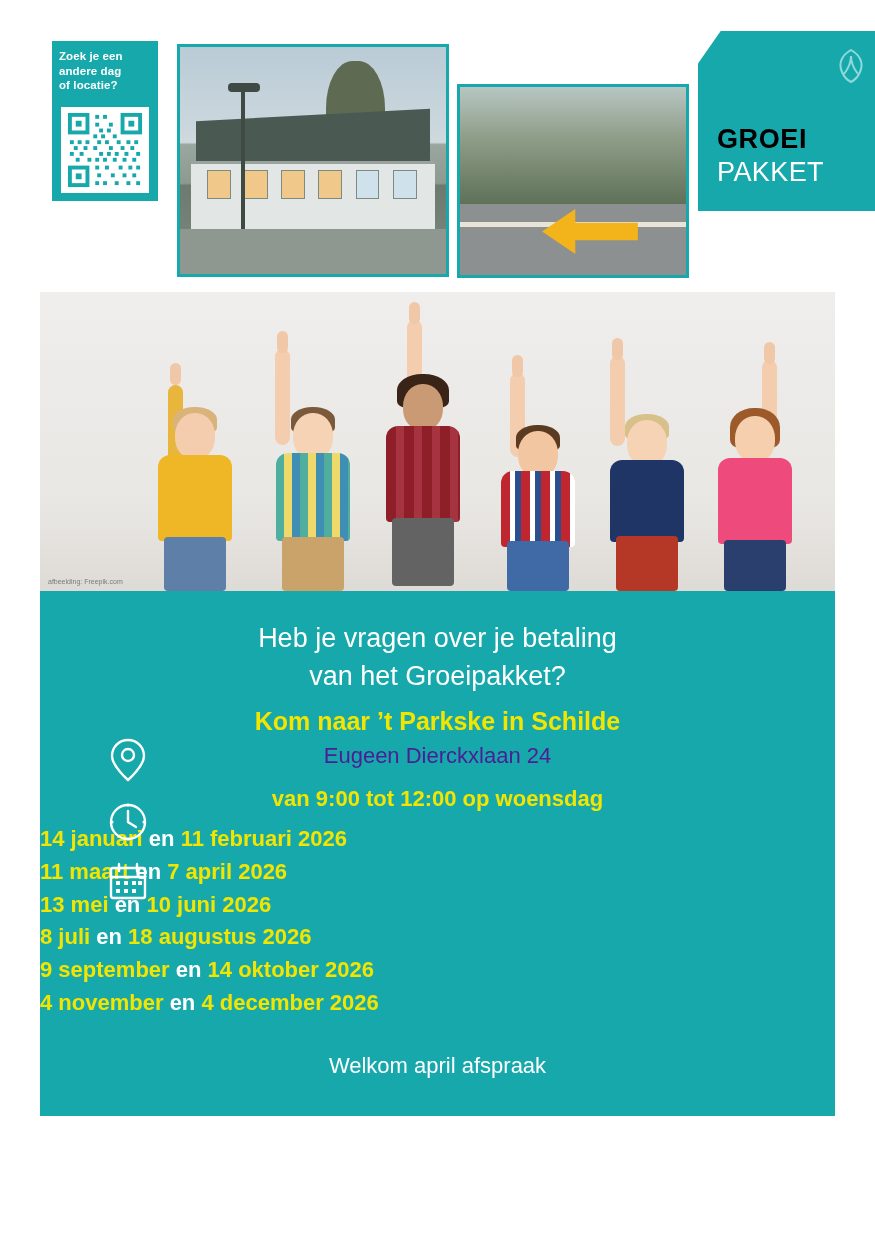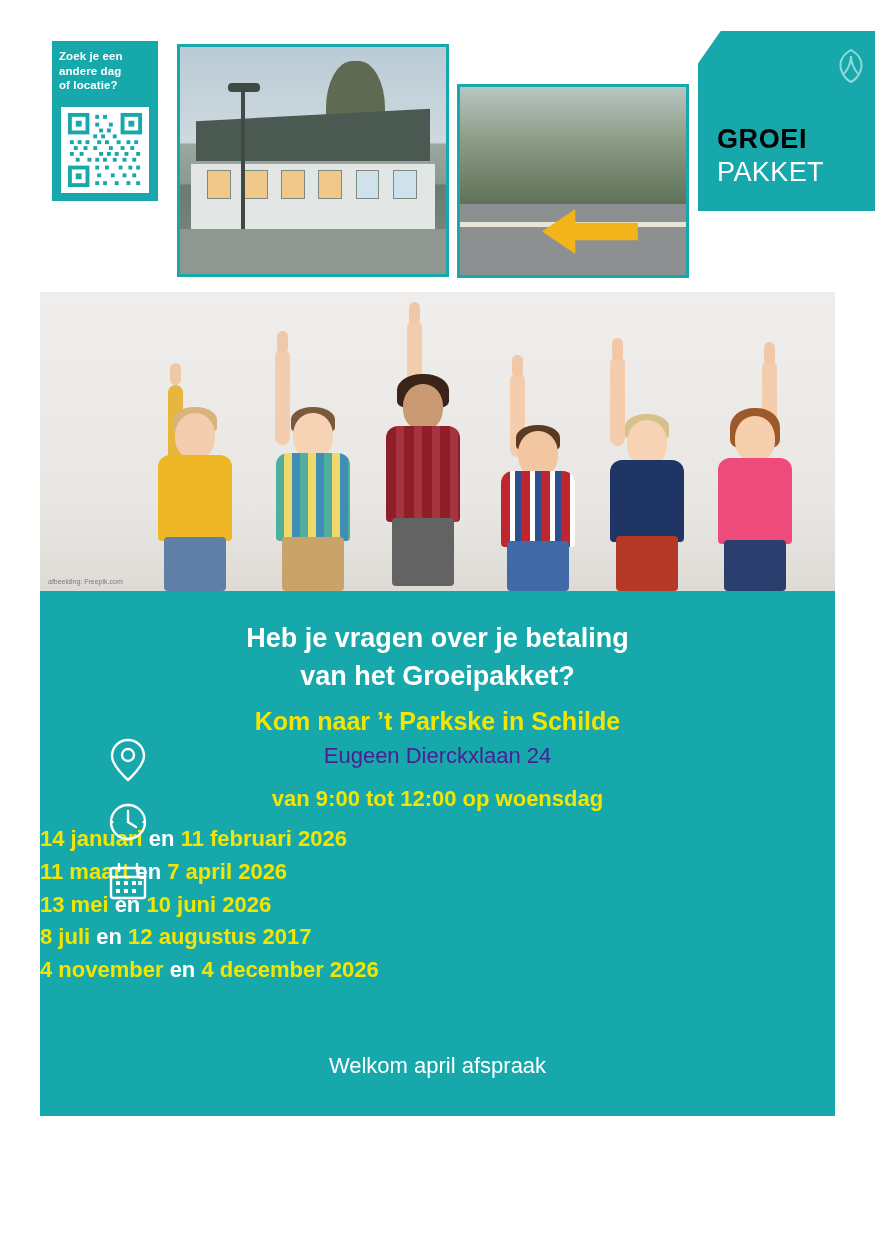--- a/index.html
+++ b/index.html
@@ -171,21 +171,21 @@
   
   .teal-panel {
     position: absolute;
     left: 40px; top: 591px;
     width: 795px; height: 525px;
     background: #17a8ac;
   }
   .headline {
     position: absolute; left: 0; top: 28px; width: 100%;
     text-align: center; color: #ffffff;
-    font-size: 27px; font-weight: bold; line-height: 1.42;
+    font-size: 27px; font-weight: normal; line-height: 1.42;
   }
   .subhead {
     position: absolute; left: 0; top: 116px; width: 100%;
     text-align: center; color: #f2e500;
     font-size: 25px; font-weight: bold;
   }
   .address {
     position: absolute; left: 0; top: 152px; width: 100%;
     text-align: center; color: #4c1d95;
     font-size: 22px; font-weight: 400;
@@ -433,21 +433,26 @@
         <span class="hl">7 april 2026</span>
       </div>
       <div class="date-line">
         <span class="hl">13 mei</span>
         <span>en</span>
         <span class="hl">10 juni 2026</span>
       </div>
       <div class="date-line">
         <span class="hl">8 juli</span>
         <span>en</span>
-        <span class="hl">12 augustus 2017</span>
+        <span class="hl">18 augustus 2026</span>
+      </div>
+      <div class="date-line">
+        <span class="hl">9 september</span>
+        <span>en</span>
+        <span class="hl">14 oktober 2026</span>
       </div>
       <div class="date-line">
         <span class="hl">4 november</span>
         <span>en</span>
         <span class="hl">4 december 2026</span>
       </div>
     </div>
 
     <div class="closing">Welkom april afspraak</div>
 

